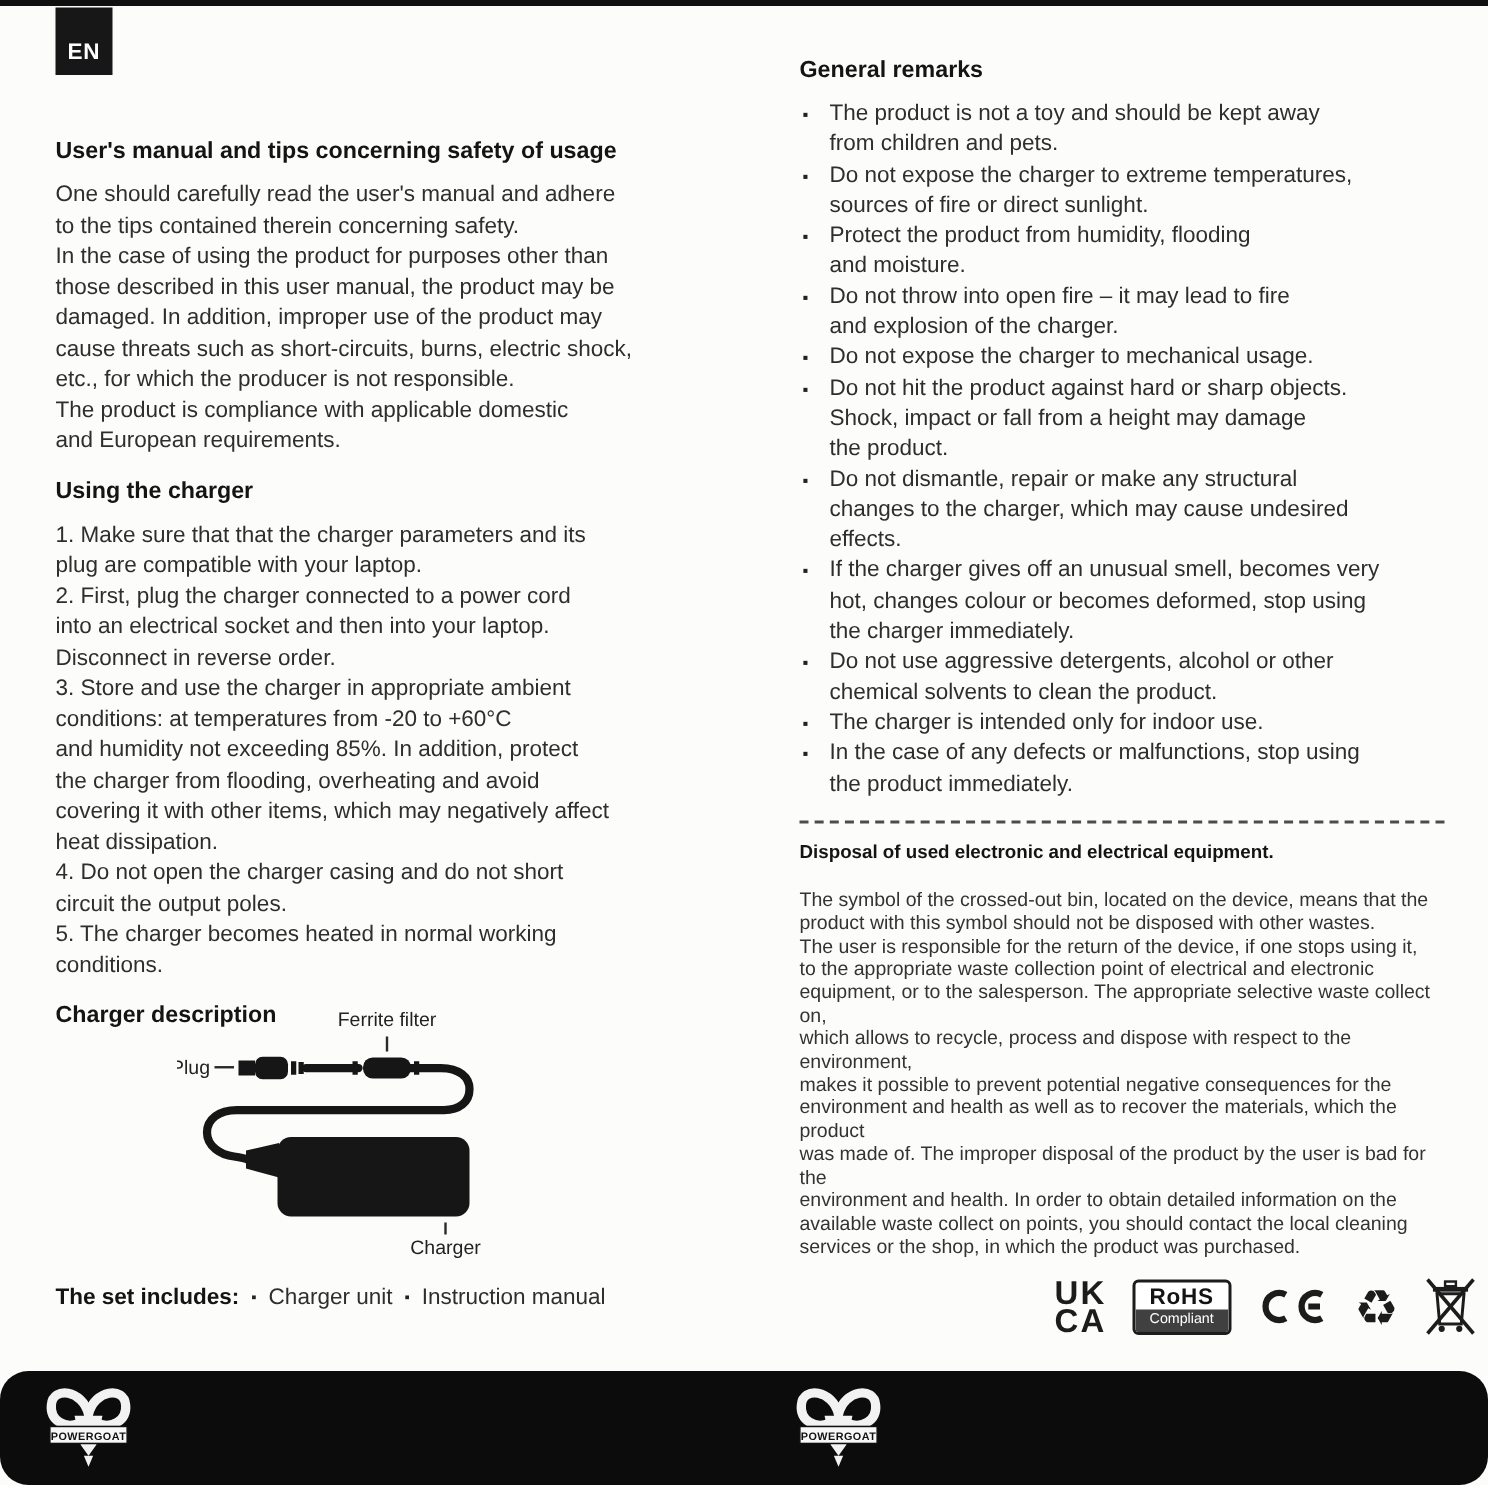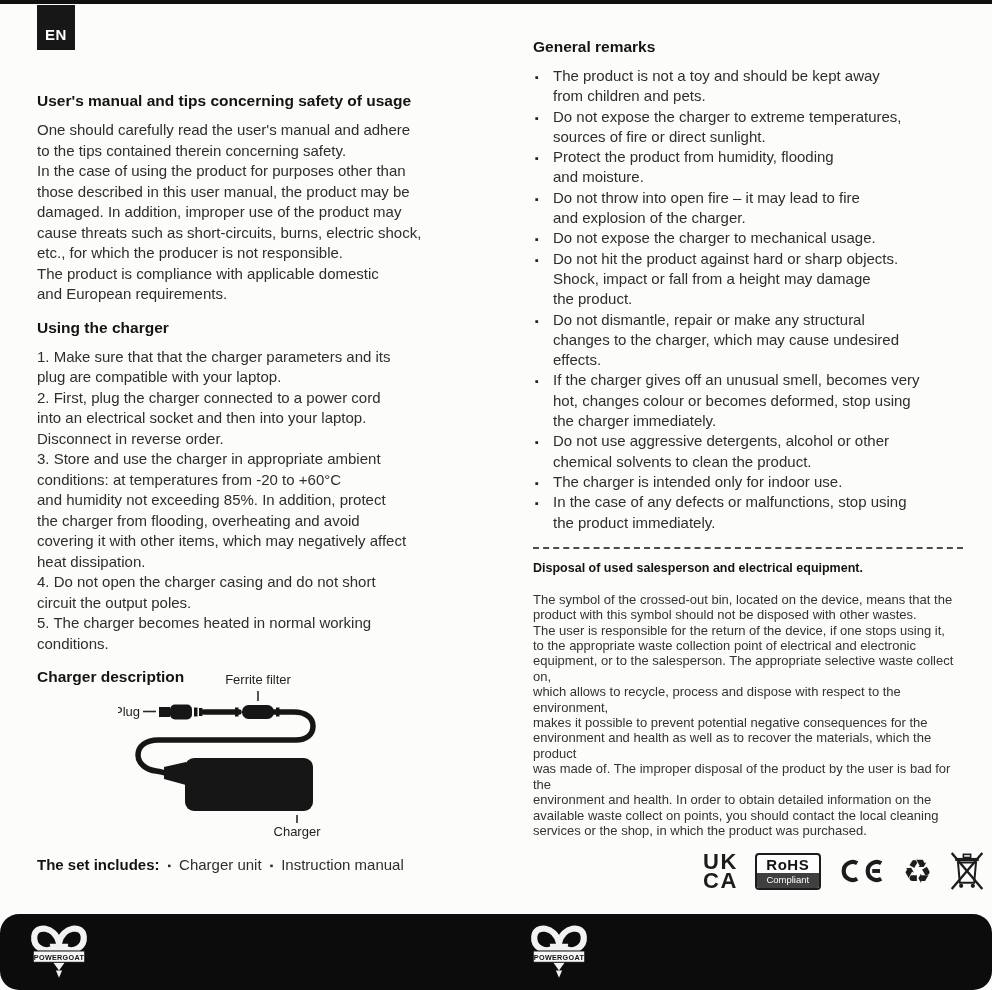--- a/index.html
+++ b/index.html
@@ -166,21 +166,21 @@
 the charger immediately.</span></li>
       <li><span class="li-text">Do not use aggressive detergents, alcohol or other
 chemical solvents to clean the product.</span></li>
       <li><span class="li-text">The charger is intended only for indoor use.</span></li>
       <li><span class="li-text">In the case of any defects or malfunctions, stop using
 the product immediately.</span></li>
     </ul>
 
     <div class="dash-sep"></div>
 
-    <h3 class="small-head">Disposal of used salesperson and electrical equipment.</h3>
+    <h3 class="small-head">Disposal of used electronic and electrical equipment.</h3>
     <p class="small">The symbol of the crossed-out bin, located on the device, means that the
 product with this symbol should not be disposed with other wastes.
 The user is responsible for the return of the device, if one stops using it,
 to the appropriate waste collection point of electrical and electronic
 equipment, or to the salesperson. The appropriate selective waste collect on,
 which allows to recycle, process and dispose with respect to the environment,
 makes it possible to prevent potential negative consequences for the
 environment and health as well as to recover the materials, which the product
 was made of. The improper disposal of the product by the user is bad for the
 environment and health. In order to obtain detailed information on the

